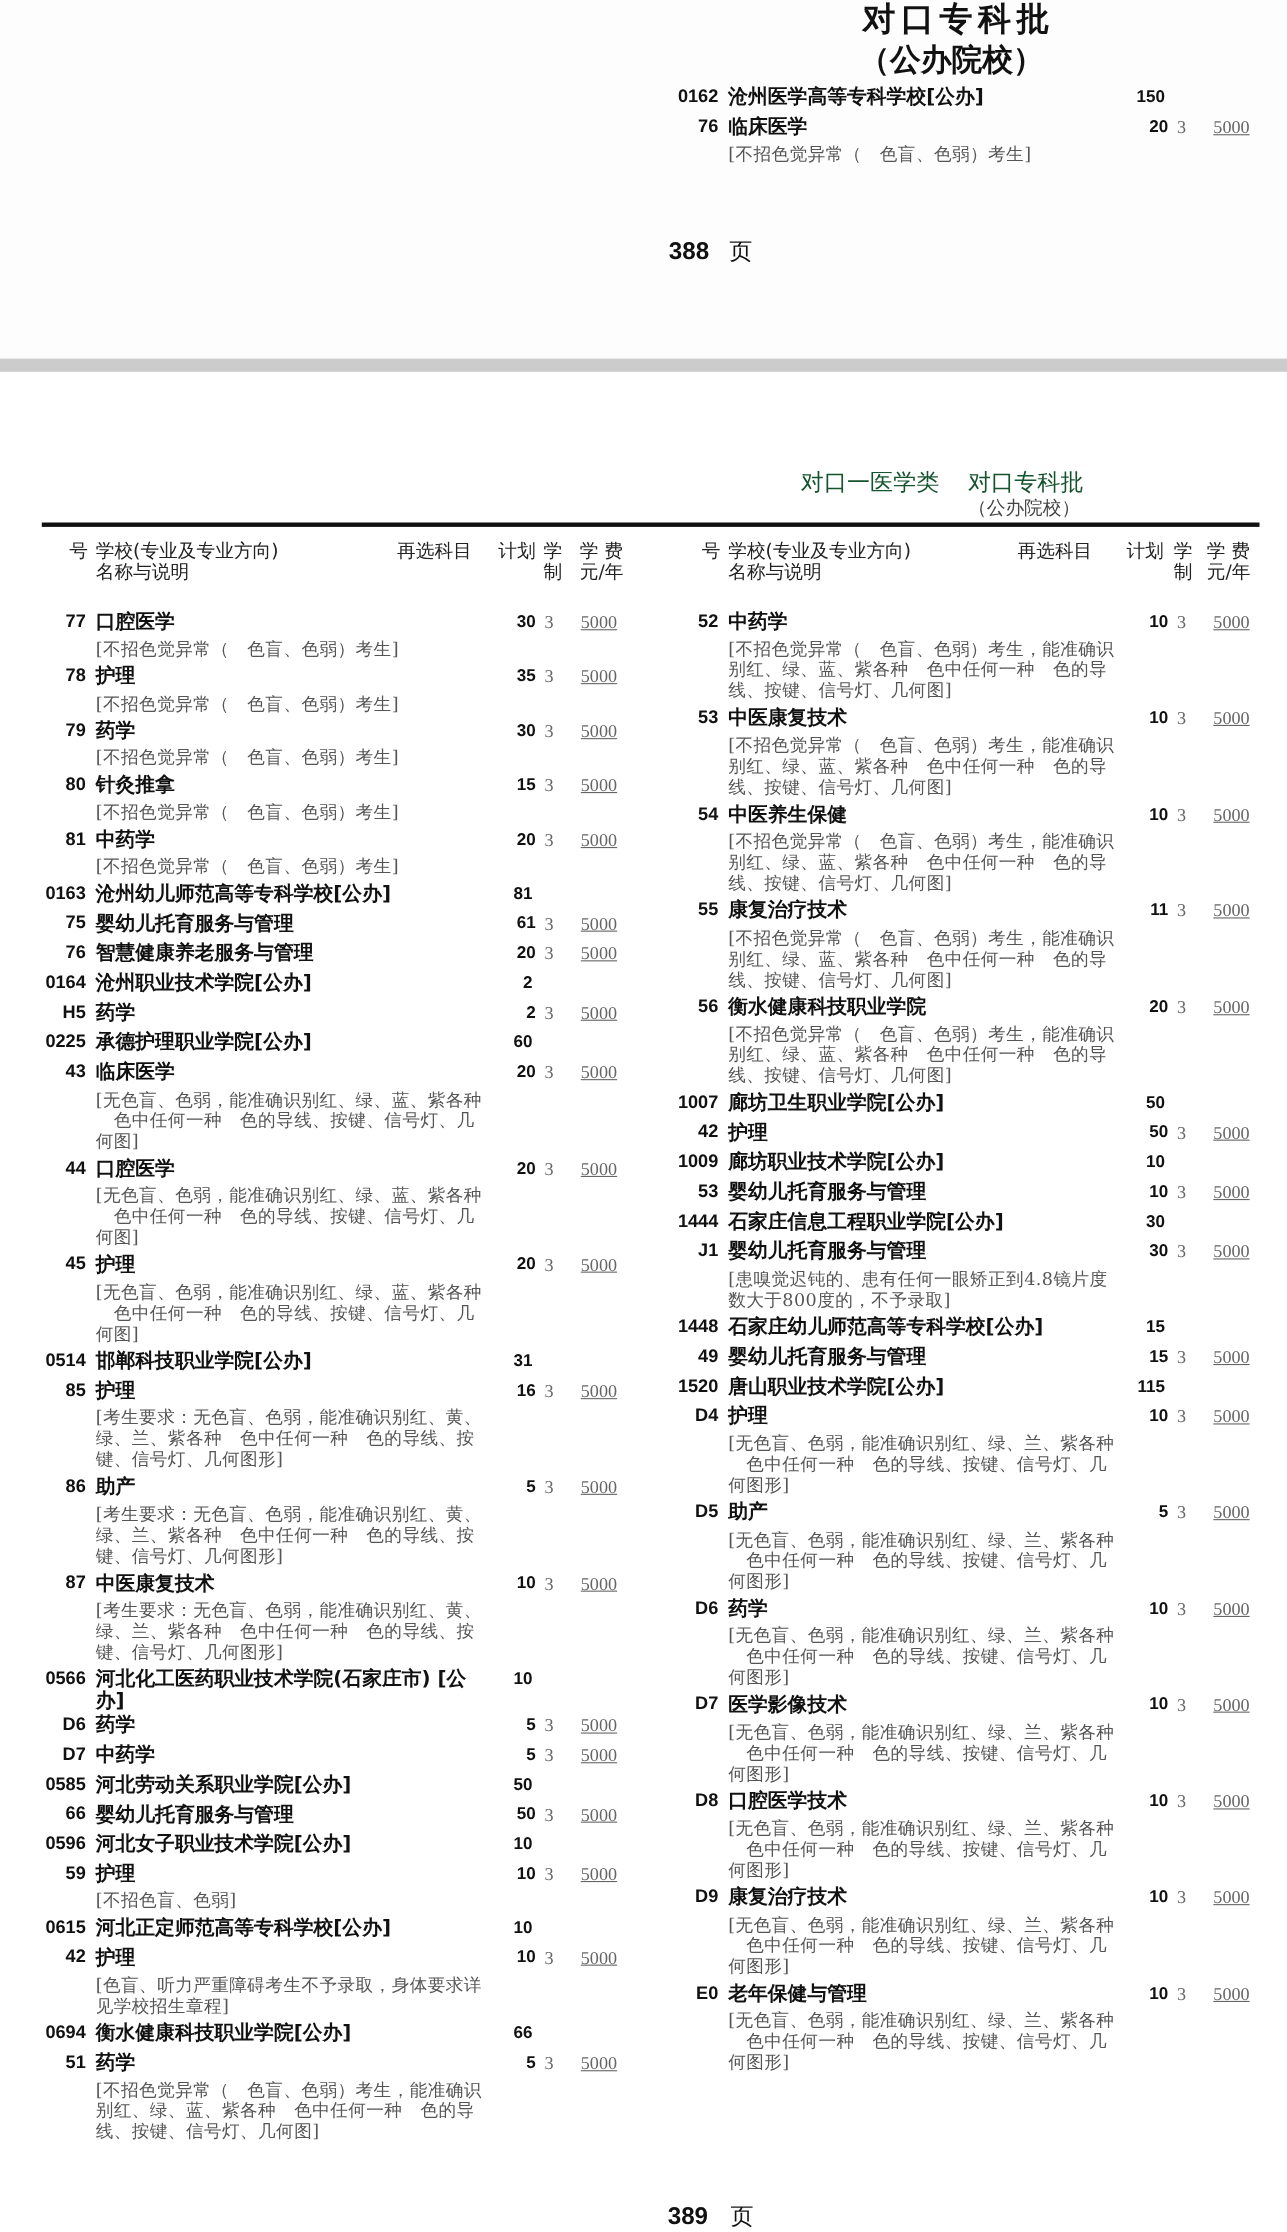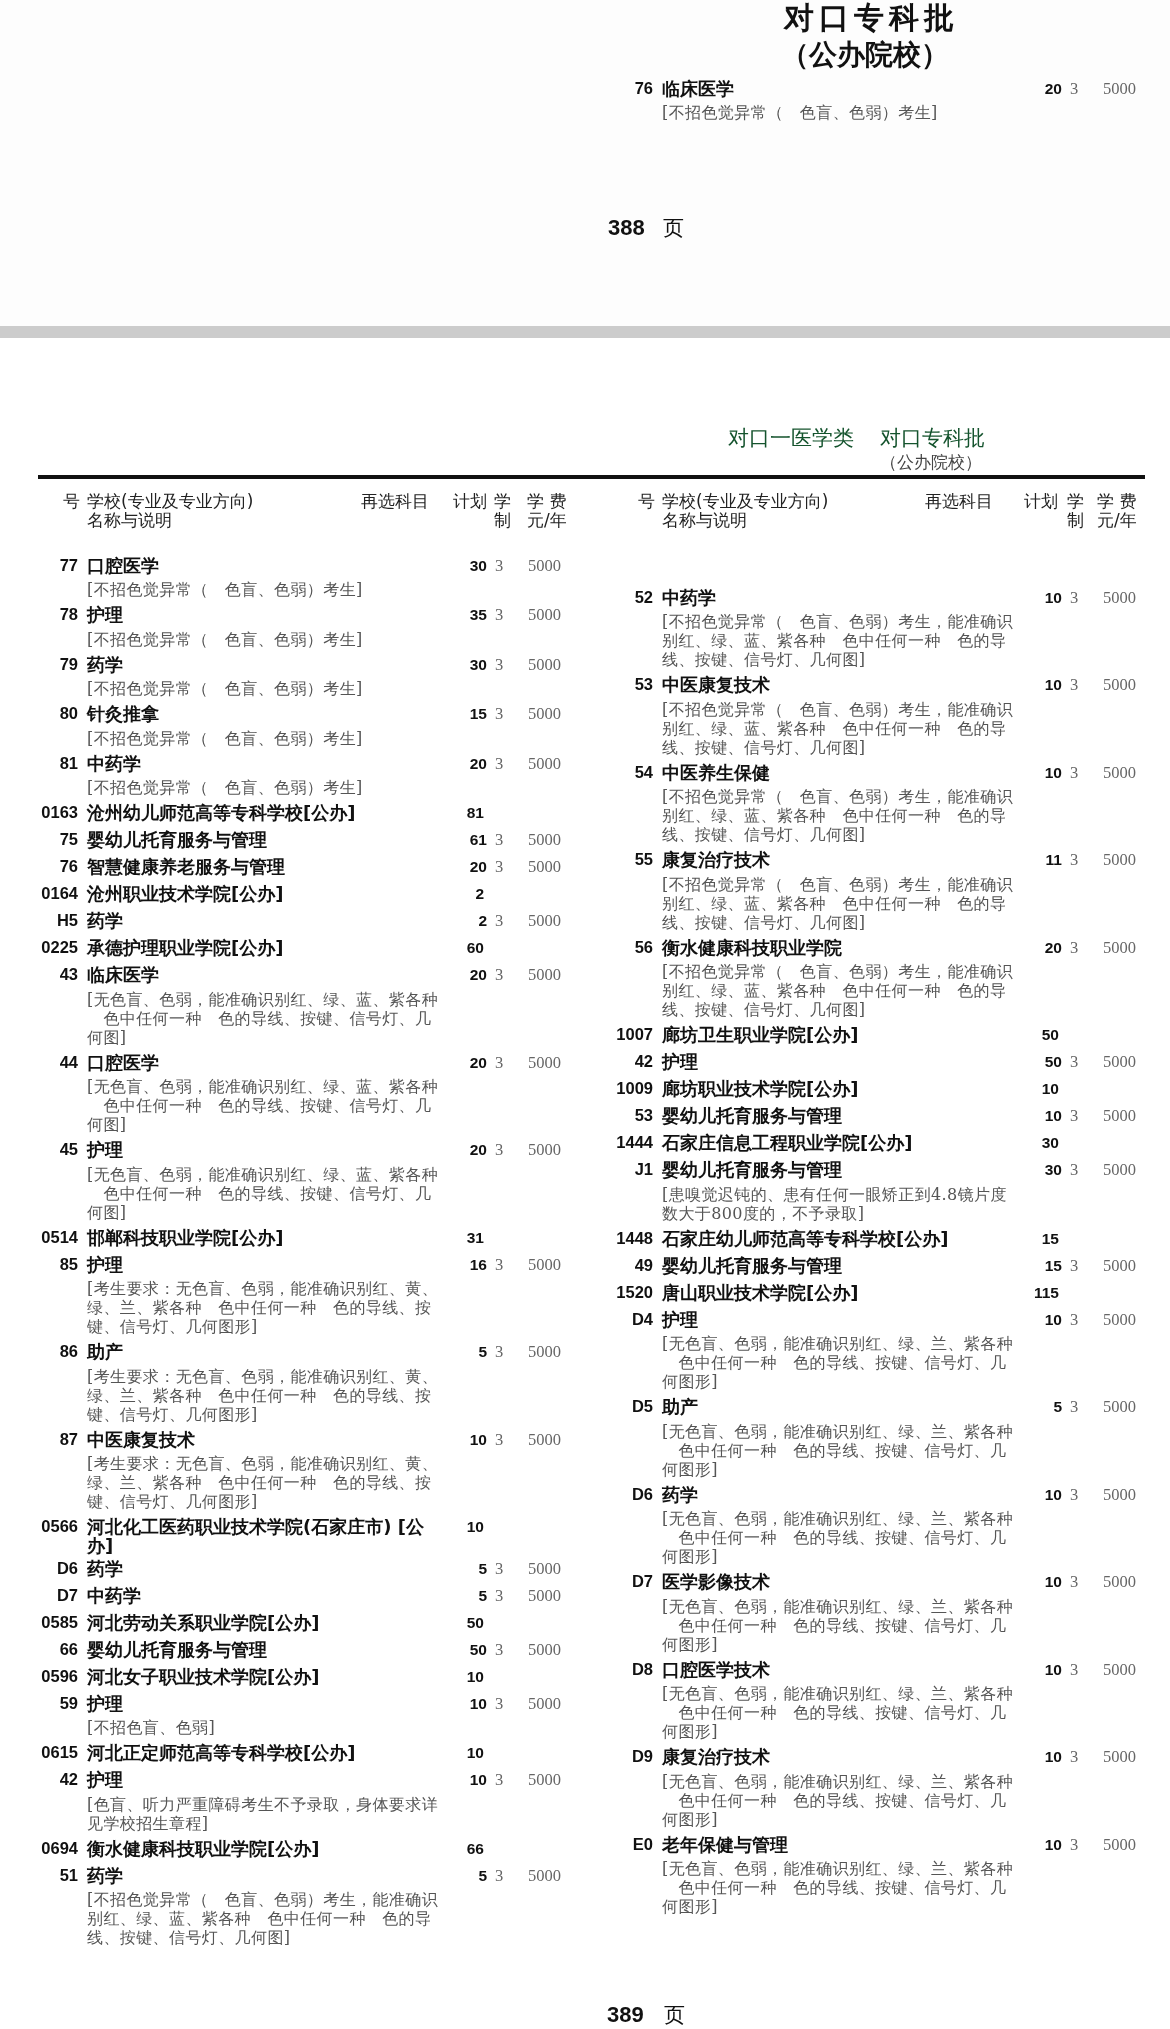--- a/index.html
+++ b/index.html
@@ -24,32 +24,39 @@
 
   .col { position:absolute; width:575px; }
   .row { position:relative; }
   .main { position:relative; height:27px; }
   .main > span { position:absolute; top:0; line-height:27px; white-space:pre; }
   .code { left:0; width:78px; text-align:right; font:bold 16.5px "Liberation Sans", sans-serif; color:#111; }
   .name { left:87px; font:bold 18px "DejaVu Sans", sans-serif; color:#111; }
   .plan { left:430px; width:57px; text-align:right; font:bold 15.5px "Liberation Sans", sans-serif; color:#111; }
   .school .plan { width:54px; }
   .years { left:495px; font:16.5px "Liberation Serif", serif; color:#666; }
-  .fee { left:528px; font:16.5px "Liberation Serif", serif; color:#666; }
+  .fee { left:528px; font:16.5px "Liberation Serif", serif; color:#666;text-decoration:underline; }
   .cont { position:relative; top:-6px; height:14.5px; line-height:14.5px; padding-left:87px; font:bold 18px "DejaVu Sans", sans-serif; color:#111; white-space:pre; }
   .note { padding:1.5px 0 2px 87px; }
   .nl { height:19px; line-height:19px; font:16px "DejaVu Serif", serif; color:#555; white-space:pre; letter-spacing:0.4px; }
 </style>
 </head>
 <body>
 
 <div class="top-area"></div>
 <div class="abs big-title">对口专科批</div>
 <div class="abs big-title2">（公办院校）</div>
 <div class="col" style="left:575px; top:74.5px;">
+    <div class="row school">
+      <div class="main">
+        <span class="code">0162</span>
+        <span class="name">沧州医学高等专科学校[公办]</span>
+        <span class="plan">150</span>
+      </div>
+    </div>
     <div class="row major">
       <div class="main">
         <span class="code">76</span>
         <span class="name">临床医学</span>
         <span class="plan">20</span>
         <span class="years">3</span>
         <span class="fee">5000</span>
       </div>
       <div class="note">
         <div class="nl">[不招色觉异常（　色盲、色弱）考生]</div>
@@ -386,21 +393,21 @@
         <span class="years">3</span>
         <span class="fee">5000</span>
       </div>
       <div class="note">
         <div class="nl">[不招色觉异常（　色盲、色弱）考生，能准确识</div>
         <div class="nl">别红、绿、蓝、紫各种　色中任何一种　色的导</div>
         <div class="nl">线、按键、信号灯、几何图]</div>
       </div>
     </div>
   </div>
-<div class="col" style="left:575px; top:551.5px;margin-top:32px;">
+<div class="col" style="left:575px; top:551.5px;">
     <div class="row major">
       <div class="main">
         <span class="code">52</span>
         <span class="name">中药学</span>
         <span class="plan">10</span>
         <span class="years">3</span>
         <span class="fee">5000</span>
       </div>
       <div class="note">
         <div class="nl">[不招色觉异常（　色盲、色弱）考生，能准确识</div>

